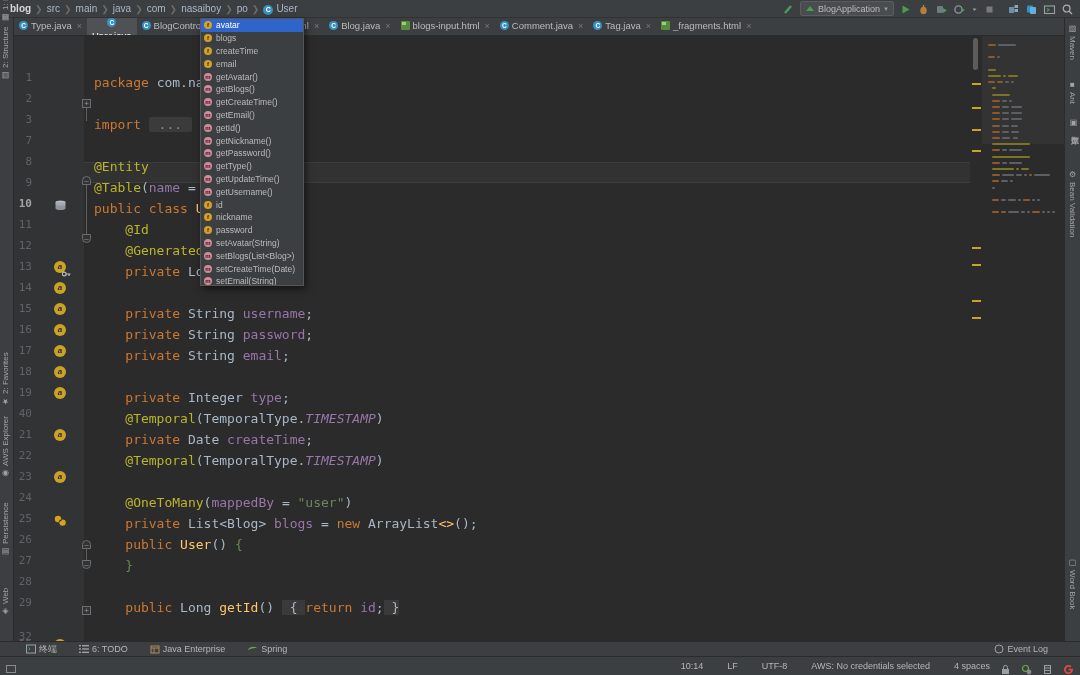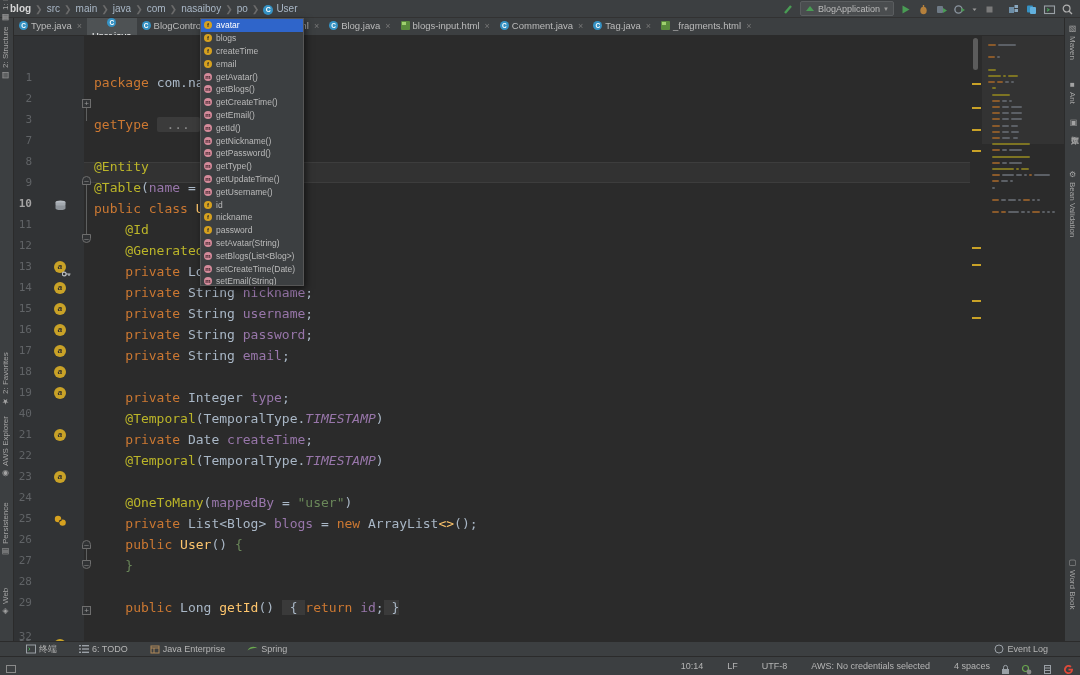--- a/index.html
+++ b/index.html
@@ -459,28 +459,27 @@
     <div class="fold" style="top:140px;border-radius:50% 50% 0 0;">–</div>
     <div class="foldline" style="top:149px;height:50px;"></div>
     <div class="fold" style="top:198px;border-radius:0 0 50% 50%;">–</div>
     <div class="fold" style="top:504px;border-radius:50% 50% 0 0;">–</div>
     <div class="foldline" style="top:513px;height:12px;"></div>
     <div class="fold" style="top:524px;border-radius:0 0 50% 50%;">–</div>
     <div class="fold" style="top:570px;">+</div>
 
     <div class="code">
       <div class="cl" style="top:36px"><span class="kw">package</span> <span class="typ">com.nasaiboy.po</span><span class="brace">;</span></div>
-      <div class="cl" style="top:78px"><span class="kw">getType</span> <span class="ph">&nbsp;...&nbsp;</span></div>
+      <div class="cl" style="top:78px"><span class="kw">import</span> <span class="ph">&nbsp;...&nbsp;</span></div>
       <div class="cl" style="top:120px"><span class="ann">@Entity</span></div>
       <div class="cl" style="top:141px"><span class="ann">@Table</span><span class="brace">(</span><span class="fld">name</span> <span class="brace">=</span> <span class="str">"t_user"</span><span class="brace">)</span></div>
       <div class="cl" style="top:162px"><span class="kw">public</span> <span class="kw">class</span> <span class="cls">User</span> <span class="brace">{</span></div>
       <div class="cl" style="top:183px">    <span class="ann">@Id</span></div>
       <div class="cl" style="top:204px">    <span class="ann">@GeneratedValue</span></div>
       <div class="cl" style="top:225px">    <span class="kw">private</span> <span class="typ">Long</span> <span class="fld">id</span><span class="brace">;</span></div>
-      <div class="cl" style="top:246px">    <span class="kw">private</span> <span class="typ">String</span> <span class="fld">nickname</span><span class="brace">;</span></div>
       <div class="cl" style="top:267px">    <span class="kw">private</span> <span class="typ">String</span> <span class="fld">username</span><span class="brace">;</span></div>
       <div class="cl" style="top:288px">    <span class="kw">private</span> <span class="typ">String</span> <span class="fld">password</span><span class="brace">;</span></div>
       <div class="cl" style="top:309px">    <span class="kw">private</span> <span class="typ">String</span> <span class="fld">email</span><span class="brace">;</span></div>
       <div class="cl" style="top:351px">    <span class="kw">private</span> <span class="typ">Integer</span> <span class="fld">type</span><span class="brace">;</span></div>
       <div class="cl" style="top:372px">    <span class="ann">@Temporal</span><span class="brace">(</span><span class="typ">TemporalType.</span><span class="ital">TIMESTAMP</span><span class="brace">)</span></div>
       <div class="cl" style="top:393px">    <span class="kw">private</span> <span class="typ">Date</span> <span class="fld">createTime</span><span class="brace">;</span></div>
       <div class="cl" style="top:414px">    <span class="ann">@Temporal</span><span class="brace">(</span><span class="typ">TemporalType.</span><span class="ital">TIMESTAMP</span><span class="brace">)</span></div>
       <div class="cl" style="top:456px">    <span class="ann">@OneToMany</span><span class="brace">(</span><span class="fld">mappedBy</span> <span class="brace">=</span> <span class="str">"user"</span><span class="brace">)</span></div>
       <div class="cl" style="top:477px">    <span class="kw">private</span> <span class="typ">List&lt;Blog&gt;</span> <span class="fld">blogs</span> <span class="brace">=</span> <span class="kw">new</span> <span class="typ">ArrayList</span><span class="cls">&lt;&gt;</span><span class="brace">();</span></div>
       <div class="cl" style="top:498px">    <span class="kw">public</span> <span class="cls">User</span><span class="brace">()</span> <span class="green">{</span></div>

